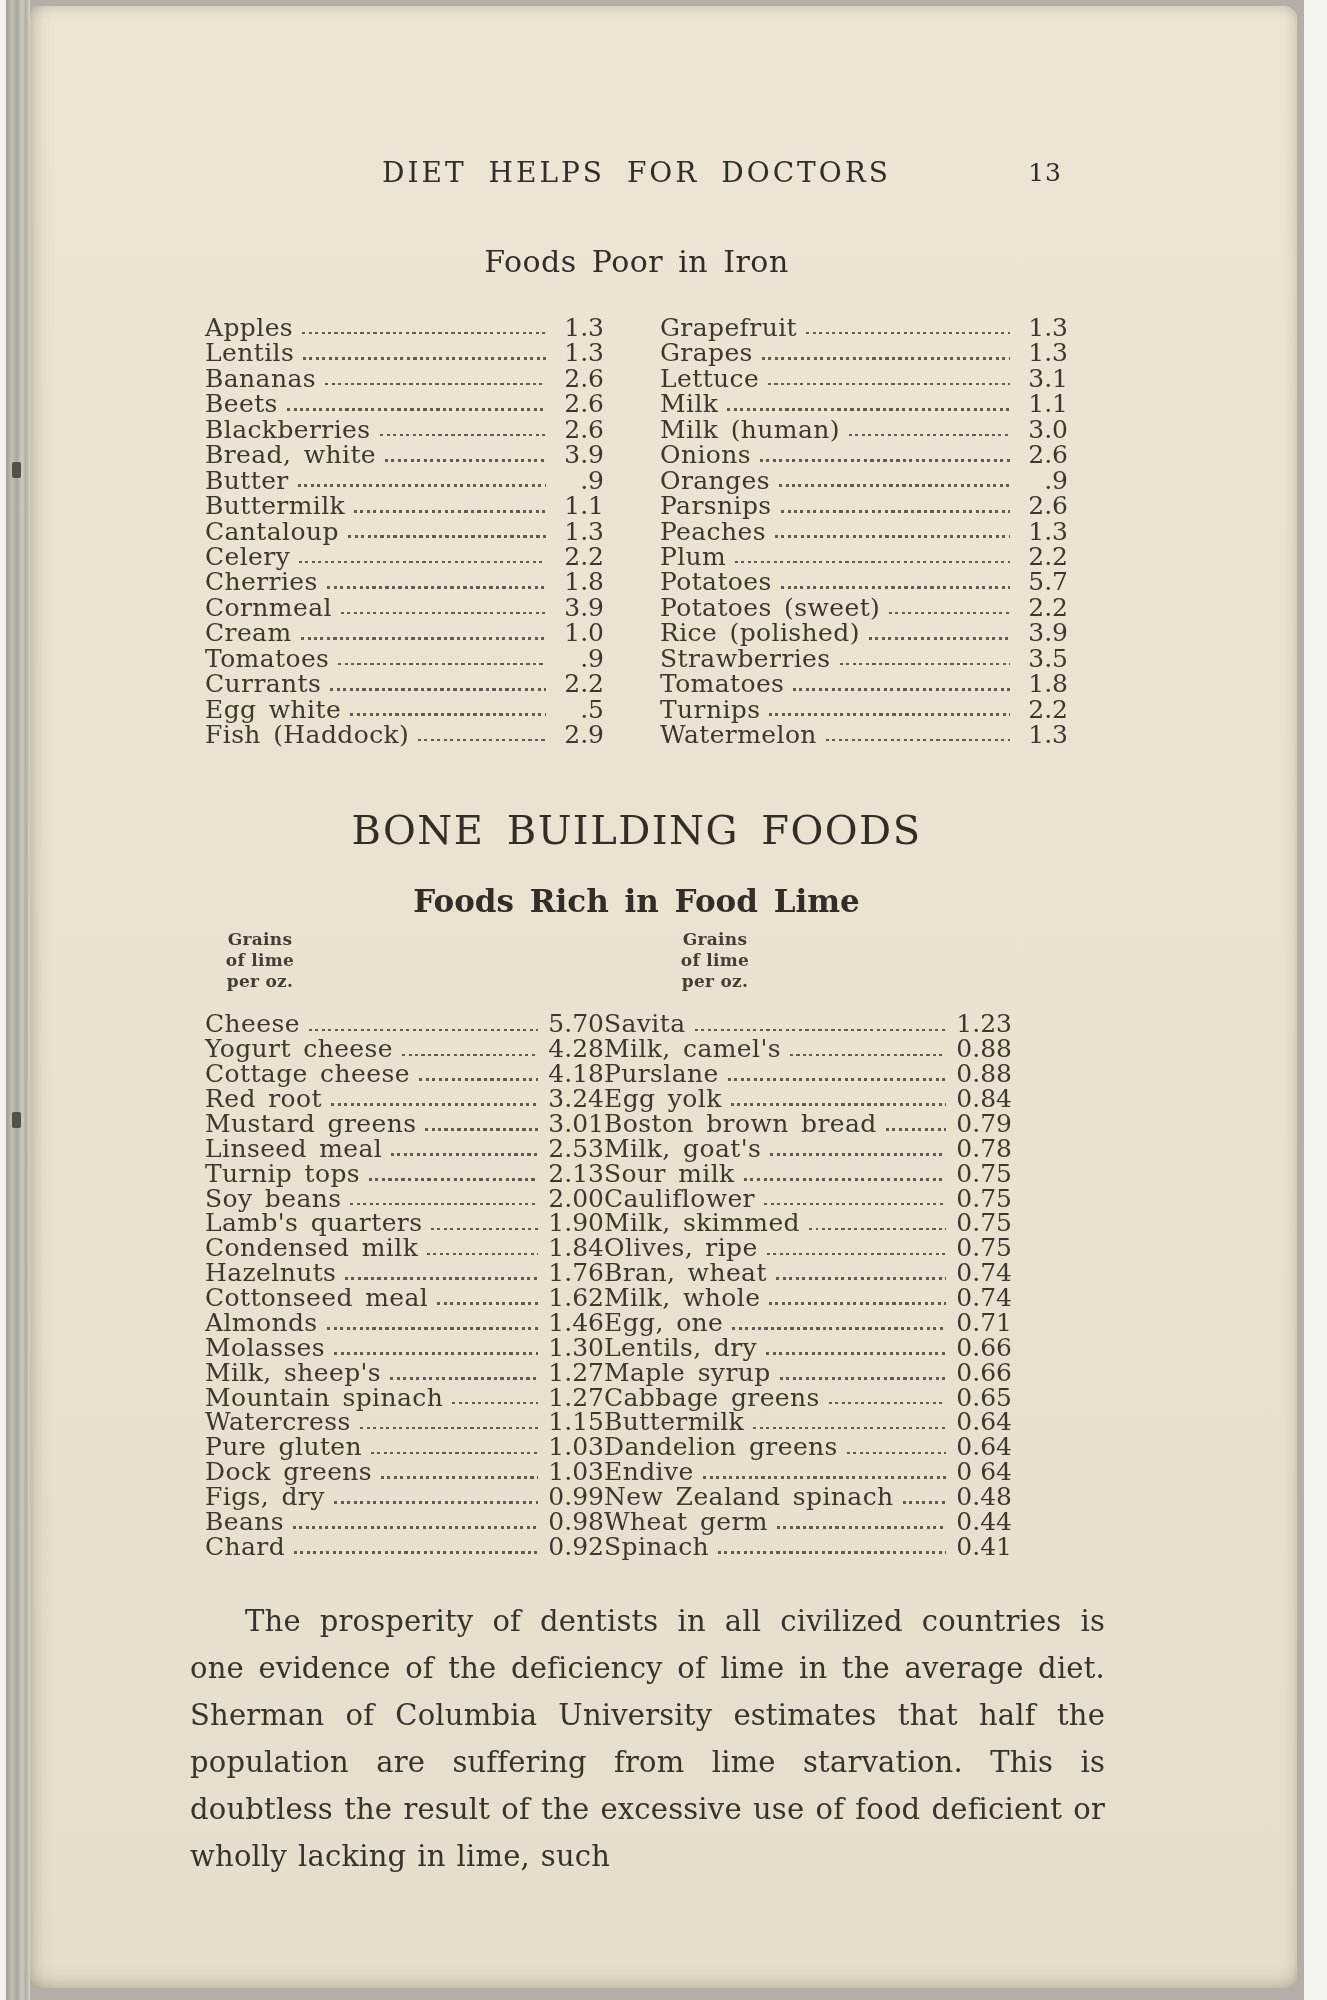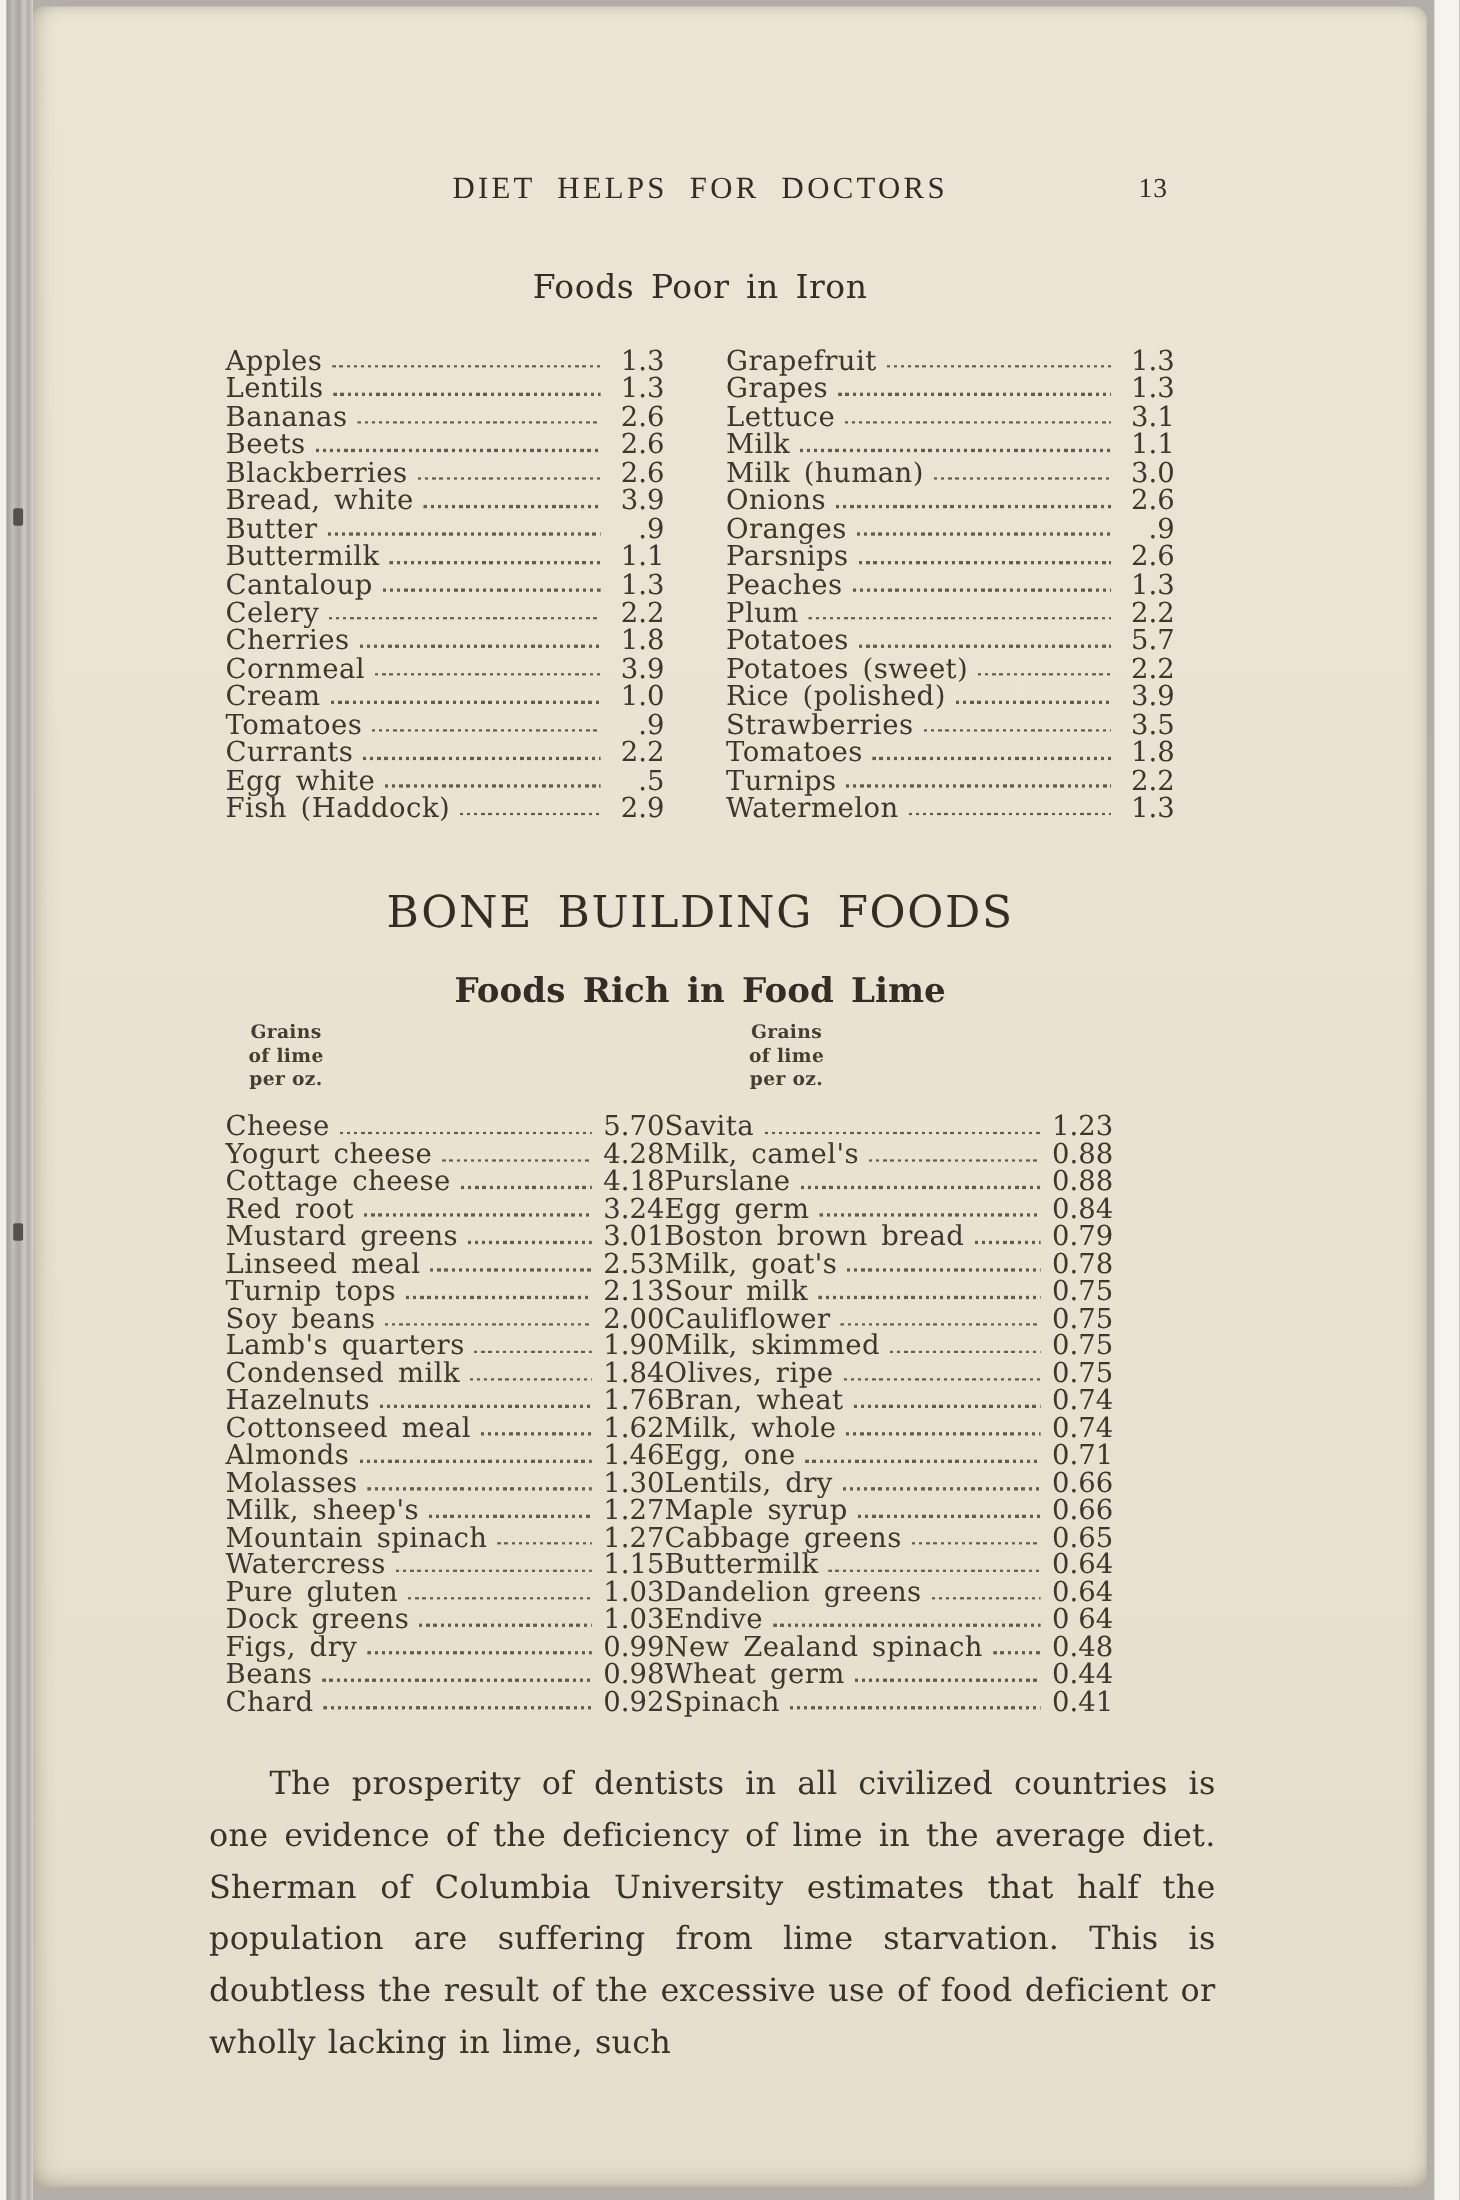--- a/index.html
+++ b/index.html
@@ -19,21 +19,21 @@
     position:absolute;left:30px;top:6px;width:1267px;height:1982px;
     background:linear-gradient(180deg,#ece5d5 0%,#e9e2d1 55%,#e5decc 100%);
     border-radius:8px 12px 12px 8px;
     box-shadow:inset 14px 0 22px -14px rgba(95,85,65,.40),
                inset -10px 0 18px -12px rgba(95,85,65,.28),
                inset 0 -14px 22px -14px rgba(95,85,65,.35),
                inset 0 10px 16px -12px rgba(95,85,65,.22);
     color:#3d372e;
   }
   .content{width:863px;margin-left:175px;padding-top:150px;}
-  .header-row{position:relative;text-align:center;height:34px;font-family:Liberation Serif, serif;}
+  .header-row{position:relative;text-align:center;height:34px;}
   .header-title{font-size:28px;letter-spacing:3px;word-spacing:10px;color:#322d26;}
   .page-num{position:absolute;right:6px;top:2px;font-size:25px;color:#322d26;letter-spacing:1px;}
   .section-title{margin-top:54px;text-align:center;font-size:30px;font-weight:normal;
     word-spacing:5px;letter-spacing:.5px;color:#332d26;}
   .iron-table{margin-top:36px;display:flex;justify-content:space-between;}
   .col-left{width:399px;}
   .col-right{width:408px;}
   .trow{display:flex;align-items:baseline;height:25.45px;font-size:25px;line-height:25.45px;white-space:nowrap;}
   .tname{flex:0 0 auto;letter-spacing:.4px;word-spacing:4px;}
   .leader{flex:1 1 auto;height:2.6px;align-self:flex-end;margin:0 10px 6px 9px;opacity:.85;
@@ -448,21 +448,21 @@
               <span class="tval">0.88</span>
             </div>
 
             <div class="trow">
               <span class="tname">Purslane</span>
               <span class="leader"></span>
               <span class="tval">0.88</span>
             </div>
 
             <div class="trow">
-              <span class="tname">Egg germ</span>
+              <span class="tname">Egg yolk</span>
               <span class="leader"></span>
               <span class="tval">0.84</span>
             </div>
 
             <div class="trow">
               <span class="tname">Boston brown bread</span>
               <span class="leader"></span>
               <span class="tval">0.79</span>
             </div>
 

